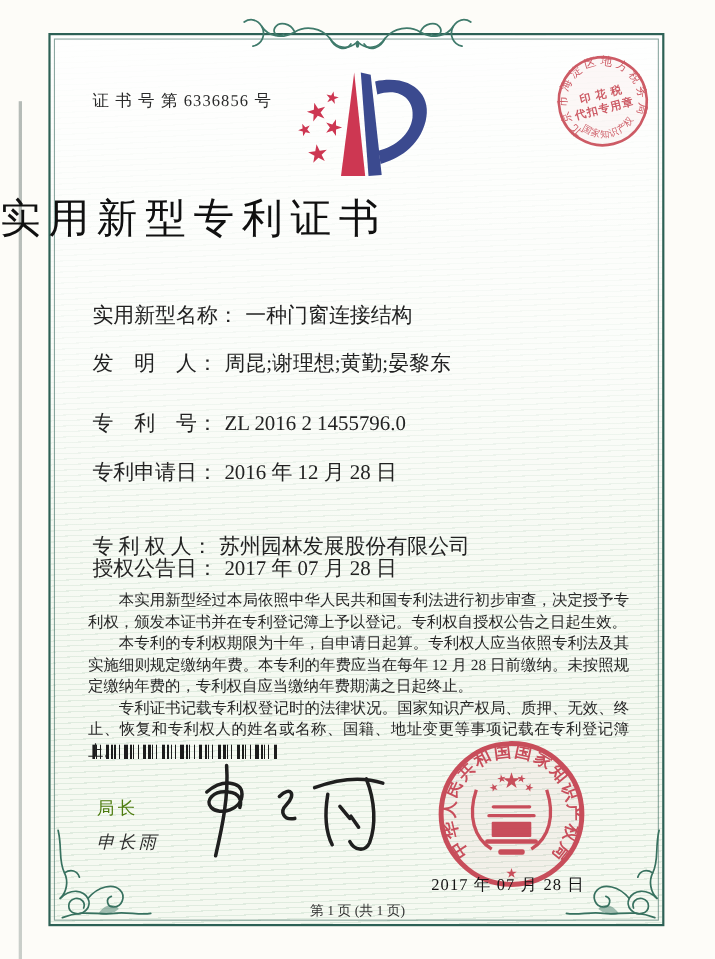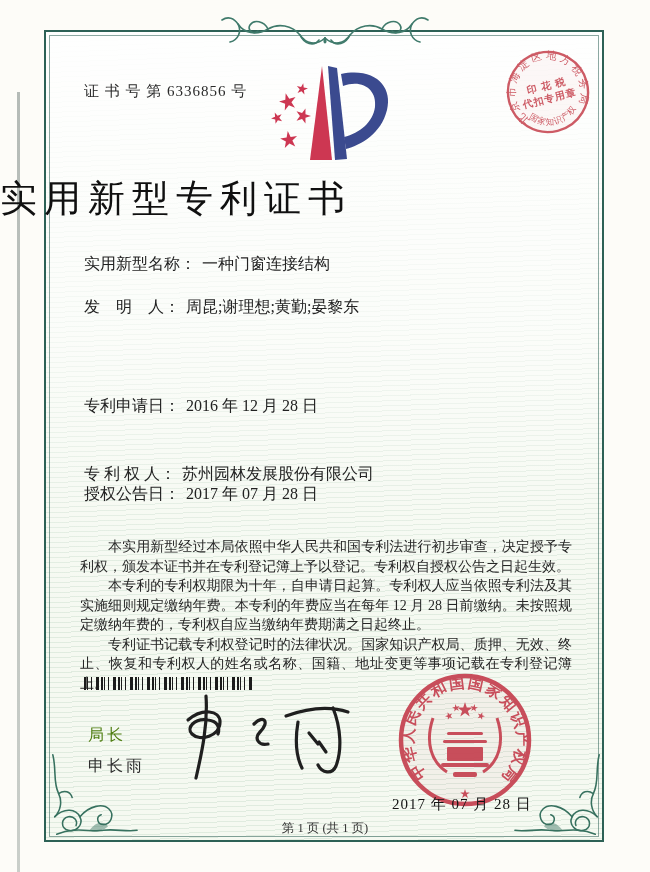--- a/index.html
+++ b/index.html
@@ -17,35 +17,35 @@
   .frame::after{content:"";position:absolute;inset:3px;border:1px solid rgba(45,97,86,.55);pointer-events:none;}
   .orn{position:absolute;color:#3f7a6b;}
   .orn-top{left:50%;top:10px;transform:translateX(-50%);}
   .orn-bl{left:47px;top:749px;}
   .orn-br{left:513px;top:749px;transform:scaleX(-1);}
   
   .cert-no{position:absolute;left:84px;top:82px;font-size:15px;letter-spacing:1px;color:#2a2a2a;}
   .logo{position:absolute;left:262px;top:60px;}
   .title{position:absolute;left:0;top:174px;width:100%;text-align:left;
          font-size:37px;letter-spacing:7px;color:#101010;font-weight:500;}
-  .field{position:absolute;left:84px;font-size:16px;color:#222;white-space:nowrap;}
+  .field{position:absolute;left:84px;font-size:19px;color:#222;white-space:nowrap;margin-top:20px;}
   .field .val{margin-left:6px;}
   .paras{position:absolute;left:80px;top:537px;width:492px;font-size:14px;line-height:19.5px;
          text-align:justify;color:#262626;}
   .paras p{margin:0;text-indent:2em;}
   .barcode{position:absolute;left:84px;top:677px;width:168px;height:13px;
      background:repeating-linear-gradient(90deg,
        #1c1c1c 0 2px,transparent 2px 3px,
        #1c1c1c 3px 4px,transparent 4px 7px,
        #1c1c1c 7px 8px,transparent 8px 12px,
        #1c1c1c 12px 15px,transparent 15px 17px);}
   .signer-title{position:absolute;left:88px;top:725px;font-family:"Liberation Sans","DejaVu Sans",sans-serif;
      font-size:16px;letter-spacing:3px;color:#4d7c0f;font-weight:500;}
   .signer-name{position:absolute;left:88px;top:756px;font-family:"Liberation Sans","DejaVu Sans",sans-serif;
-     font-size:16px;letter-spacing:3px;color:#2d2d2d;font-weight:500;}
+     font-size:16px;letter-spacing:3px;color:#2d2d2d;font-weight:500;font-style:italic;}
   .signature{position:absolute;left:168px;top:690px;}
   .tax-stamp{position:absolute;left:498px;top:42px;width:100px;height:100px;transform:rotate(-14deg);opacity:.9;}
   .office-seal{position:absolute;left:385px;top:660px;width:160px;height:160px;opacity:.92;}
   .issue-date{position:absolute;left:392px;top:795px;font-size:15px;letter-spacing:1px;color:#141414;z-index:5;}
   .page-footer{position:absolute;left:0;top:820px;width:100%;text-align:center;font-size:12.5px;color:#333;}
   svg{display:block;}
 </style>
 </head>
 <body>
 
@@ -110,20 +110,23 @@
     </g>
   </svg>
 
   <div class="title">实用新型专利证书</div>
 
   <div class="field" style="top:254px">
     <span class="lbl">实用新型名称：</span><span class="val">一种门窗连接结构</span>
   </div>
   <div class="field" style="top:297px">
     <span class="lbl">发　明　人：</span><span class="val">周昆;谢理想;黄勤;晏黎东</span>
+  </div>
+  <div class="field" style="top:352px">
+    <span class="lbl">专　利　号：</span><span class="val">ZL 2016 2 1455796.0</span>
   </div>
   <div class="field" style="top:396px">
     <span class="lbl">专利申请日：</span><span class="val">2016 年 12 月 28 日</span>
   </div>
   <div class="field" style="top:464px">
     <span class="lbl">专 利 权 人：</span><span class="val">苏州园林发展股份有限公司</span>
   </div>
   <div class="field" style="top:484px">
     <span class="lbl">授权公告日：</span><span class="val">2017 年 07 月 28 日</span>
   </div>

